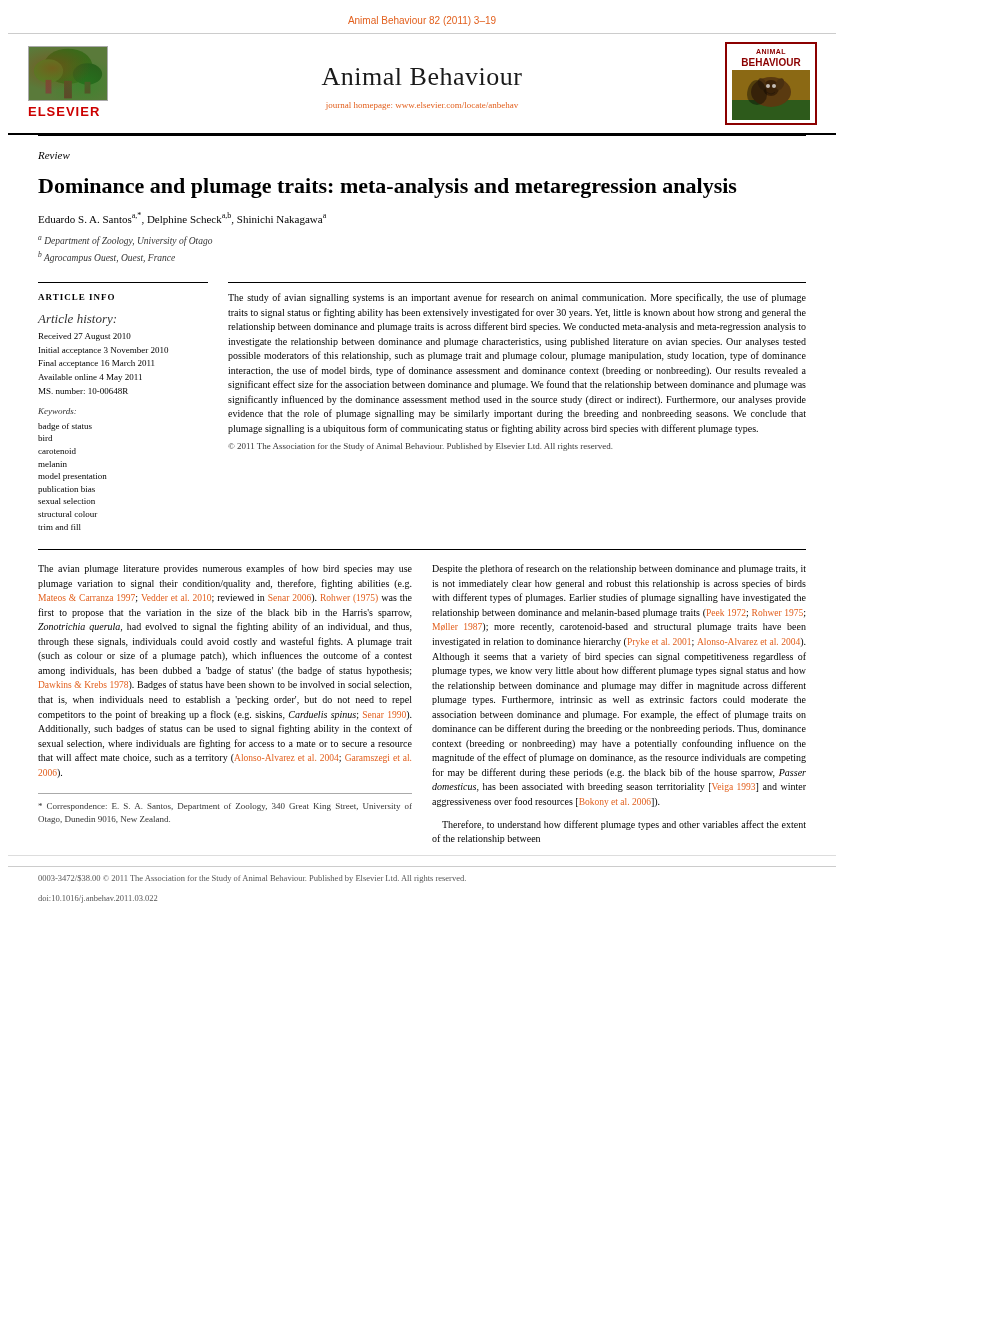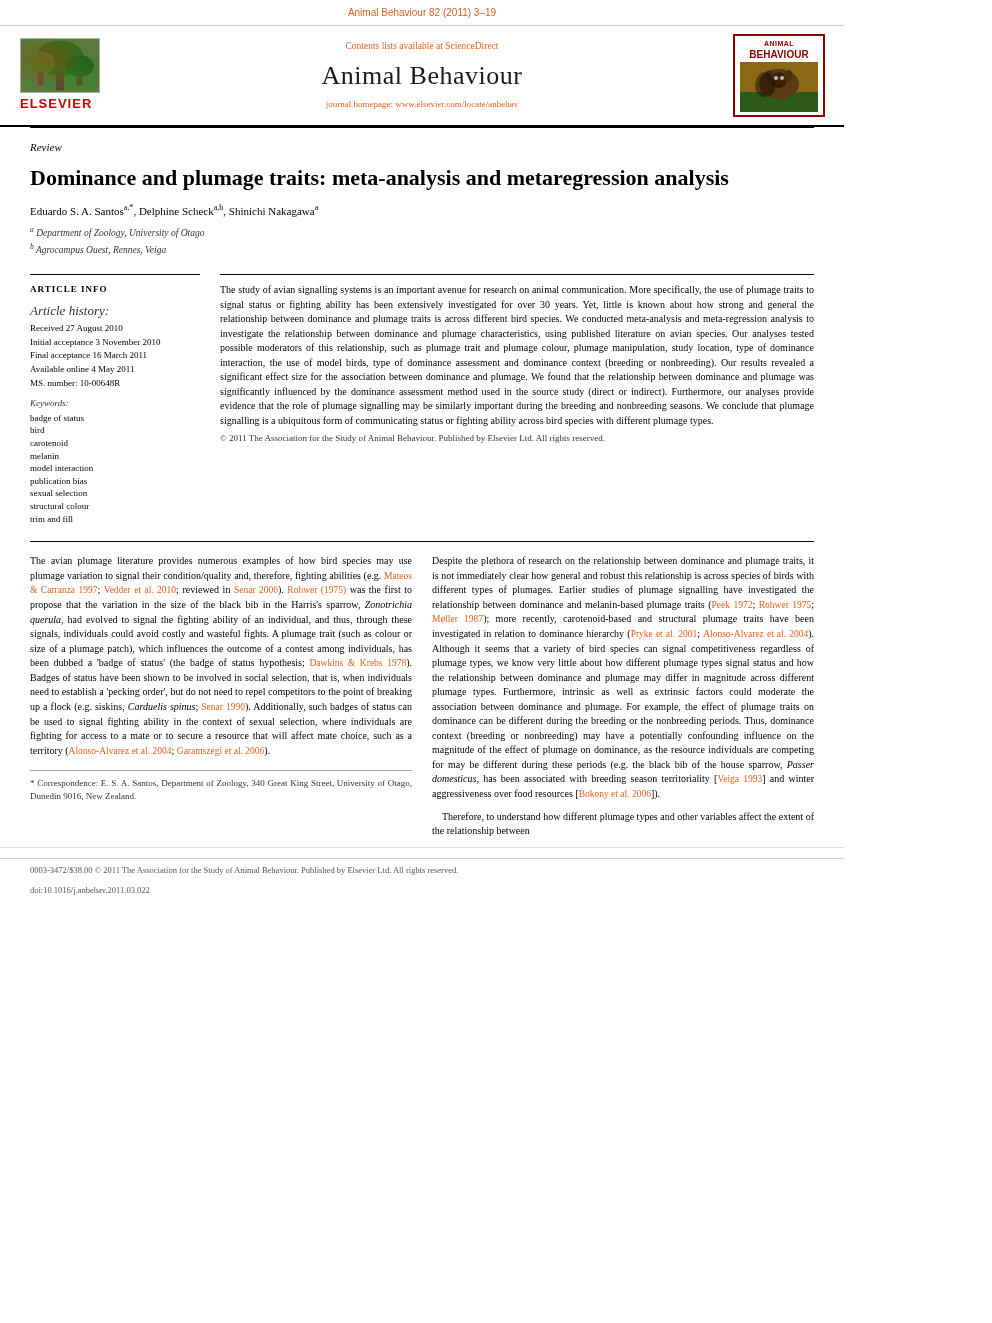--- a/index.html
+++ b/index.html
@@ -8,21 +8,21 @@
       background: #fff;
       color: #000;
       font-size: 10.5px;
       line-height: 1.4;
       width: 992px;
       min-height: 1323px;
     }
     .page-wrapper {
       width: 844px;
       background: #fff;
-      padding: 0;
+      padding: 8px;
     }
     
     .top-bar {
       background: #fff;
       text-align: center;
       padding: 6px 0 4px 0;
       border-bottom: 1px solid #ccc;
     }
     
     .journal-header {
@@ -320,24 +320,20 @@
           <rect x="17" y="34" width="6" height="14" fill="#7B4A3A"></rect>
           <rect x="57" y="36" width="6" height="12" fill="#6B3A2A"></rect>
         </svg>
       </div>
       <div style="text-align:left; margin-top:2px;">
         <span class="elsevier-wordmark">ELSEVIER</span>
       </div>
     </div>
 
     <div class="journal-center">
-      <div class="sciencedirect-link">
-        <span>Contents lists available at</span>
-        <span style="color:#e2601e; cursor:pointer;">ScienceDirect</span>
-      </div>
       <div class="journal-title-main">Animal Behaviour</div>
       <div class="journal-homepage">
         <span>journal homepage:</span>
         <span style="color:#e2601e; cursor:pointer;">www.elsevier.com/locate/anbehav</span>
       </div>
     </div>
 
     <div class="animal-logo-right">
       <div class="animal-badge">
         <div class="animal-badge-title">ANIMAL</div>
@@ -370,39 +366,39 @@
       <span>Delphine Scheck</span><sup>a,b</sup>, 
       <span>Shinichi Nakagawa</span><sup>a</sup>
     </div>
 
     <div class="affiliation">
       <sup>a</sup>
       <span> Department of Zoology, University of Otago</span>
     </div>
     <div class="affiliation">
       <sup>b</sup>
-      <span> Agrocampus Ouest, Rennes, Veiga</span>
+      <span> Agrocampus Ouest, Ouest, France</span>
     </div>
 
     <div class="two-col">
 
       <div class="left-col">
         <div class="section-heading">ARTICLE INFO</div>
         <div class="article-info-label">Article history:</div>
         <div class="article-info-line">Received 27 August 2010</div>
         <div class="article-info-line">Initial acceptance 3 November 2010</div>
         <div class="article-info-line">Final acceptance 16 March 2011</div>
         <div class="article-info-line">Available online 4 May 2011</div>
         <div class="article-info-line">MS. number: 10-00648R</div>
         <div class="keywords-label">Keywords:</div>
         <span class="keyword">badge of status</span>
         <span class="keyword">bird</span>
         <span class="keyword">carotenoid</span>
         <span class="keyword">melanin</span>
-        <span class="keyword">model interaction</span>
+        <span class="keyword">model presentation</span>
         <span class="keyword">publication bias</span>
         <span class="keyword">sexual selection</span>
         <span class="keyword">structural colour</span>
         <span class="keyword">trim and fill</span>
       </div>
 
       <div class="right-col">
         <div class="abstract-text">
           <p>The study of avian signalling systems is an important avenue for research on animal communication. More specifically, the use of plumage traits to signal status or fighting ability has been extensively investigated for over 30 years. Yet, little is known about how strong and general the relationship between dominance and plumage traits is across different bird species. We conducted meta-analysis and meta-regression analysis to investigate the relationship between dominance and plumage characteristics, using published literature on avian species. Our analyses tested possible moderators of this relationship, such as plumage trait and plumage colour, plumage manipulation, study location, type of dominance interaction, the use of model birds, type of dominance assessment and dominance context (breeding or nonbreeding). Our results revealed a significant effect size for the association between dominance and plumage. We found that the relationship between dominance and plumage was significantly influenced by the dominance assessment method used in the source study (direct or indirect). Furthermore, our analyses provide evidence that the role of plumage signalling may be similarly important during the breeding and nonbreeding seasons. We conclude that plumage signalling is a ubiquitous form of communicating status or fighting ability across bird species with different plumage types.</p>
           <p class="copyright-line">© 2011 The Association for the Study of Animal Behaviour. Published by Elsevier Ltd. All rights reserved.</p>

